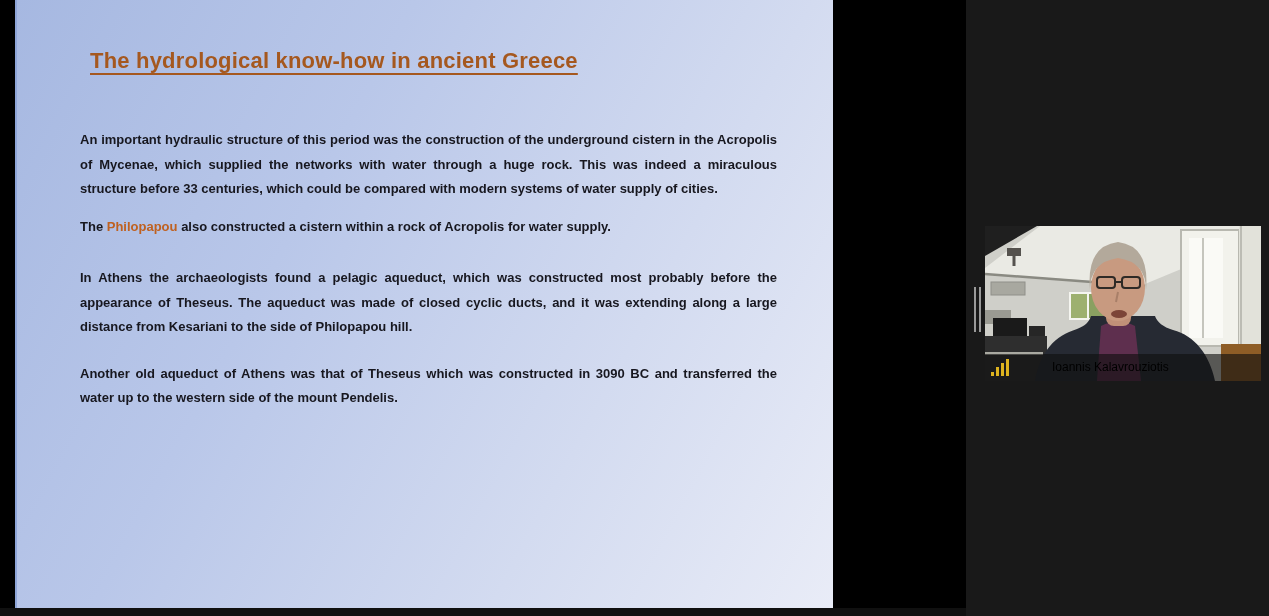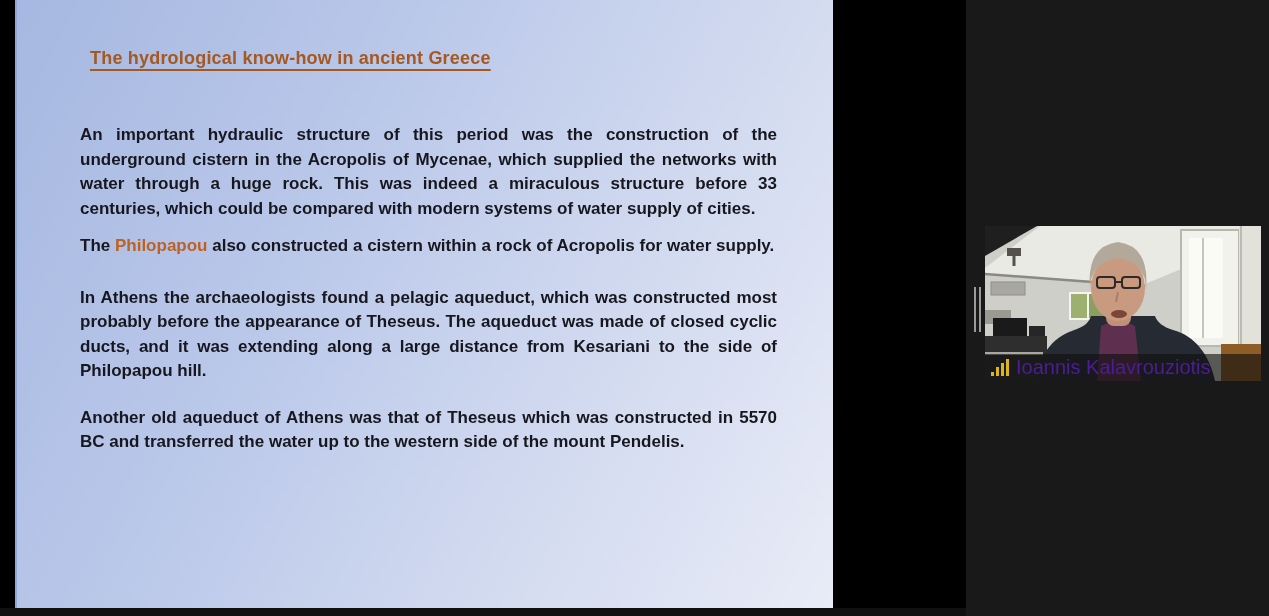--- a/index.html
+++ b/index.html
@@ -13,35 +13,35 @@
 
   
   .slide{
     position:absolute;left:15px;top:0;width:818px;height:608px;
     background:linear-gradient(118deg,#a6b8e1 0%,#b9c7e9 35%,#d3dbf0 70%,#e9ecf7 100%);
     border-left:2px solid #8ea5d8;
     box-sizing:border-box;
   }
   .slide-title{
     margin:48px 0 0 73px;
-    font-size:18px;
+    font-size:22px;
     font-weight:bold;
     color:#a5581f;
     text-decoration:underline;
     text-decoration-thickness:2px;
     text-underline-offset:5px;
     letter-spacing:0.2px;
   }
   .slide-body{
     margin-left:63px;
     width:697px;
   }
   .slide-body p{
     margin:0;
-    font-size:17px;
+    font-size:13px;
     font-weight:bold;
     line-height:24.5px;
     color:#17171f;
     text-align:justify;
   }
   .p1{margin-top:54px !important;}
   .p2{margin-top:13px !important;}
   .p3{margin-top:27px !important;}
   .p4{margin-top:22px !important;}
   .highlight{color:#bf6120;}
@@ -82,33 +82,33 @@
     width:19px;height:17px;
     display:flex;align-items:flex-end;gap:2px;
     margin-right:6px;
   }
   .audio-icon i{display:block;width:3px;background:#ddb31f;}
   .audio-icon .b1{height:4px;}
   .audio-icon .b2{height:9px;}
   .audio-icon .b3{height:13px;}
   .audio-icon .b4{height:17px;}
   .participant-name{
-    color:#4c1d95;font-size:20px;line-height:27px;white-space:nowrap;
+    color:#000000;font-size:12px;line-height:27px;white-space:nowrap;margin-left:36px;
   }
 </style>
 </head>
 <body>
 
 <div class="slide">
   <div class="slide-title">The hydrological know-how in ancient Greece</div>
   <div class="slide-body">
     <p class="p1">An important hydraulic structure of this period was the construction of the underground cistern in the Acropolis of Mycenae, which supplied the networks with water through a huge rock. This was indeed a miraculous structure before 33 centuries, which could be compared with modern systems of water supply of cities.</p>
     <p class="p2"><span>The </span><span class="highlight">Philopapou</span><span> also constructed a cistern within a rock of Acropolis for water supply.</span></p>
     <p class="p3">In Athens the archaeologists found a pelagic aqueduct, which was constructed most probably before the appearance of Theseus. The aqueduct was made of closed cyclic ducts, and it was extending along a large distance from Kesariani to the side of Philopapou hill.</p>
-    <p class="p4">Another old aqueduct of Athens was that of Theseus which was constructed in 5570 BC and transferred the water up to the western side of the mount Pendelis.</p>
+    <p class="p4">Another old aqueduct of Athens was that of Theseus which was constructed in 3090 BC and transferred the water up to the western side of the mount Pendelis.</p>
   </div>
 </div>
 
 <div class="bottom-strip"></div>
 
 <div class="video-panel">
 
   <div class="resize-handle">
     <i></i>
       <i></i>

